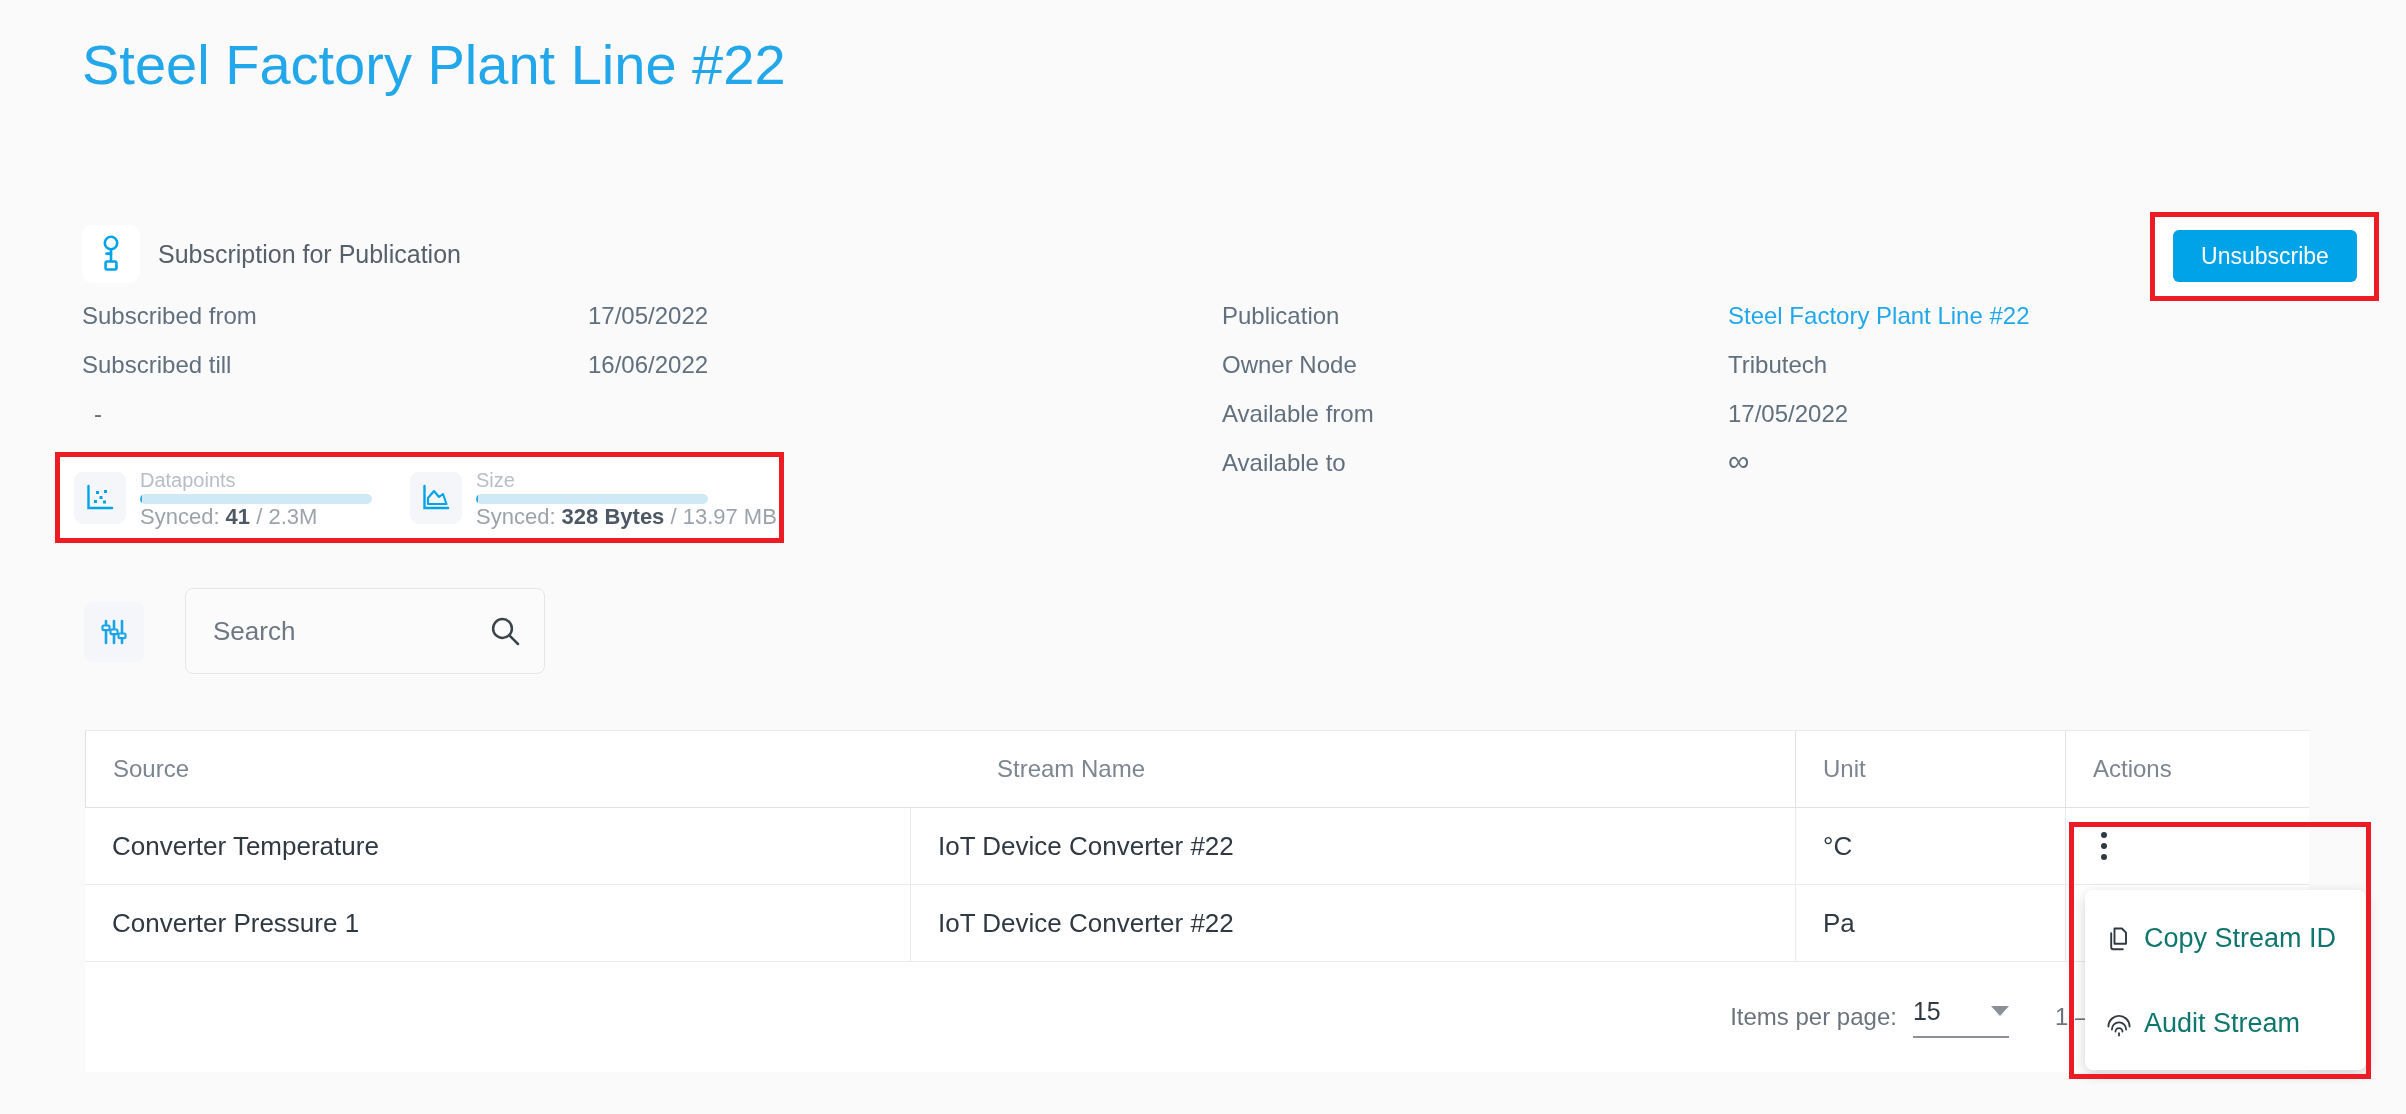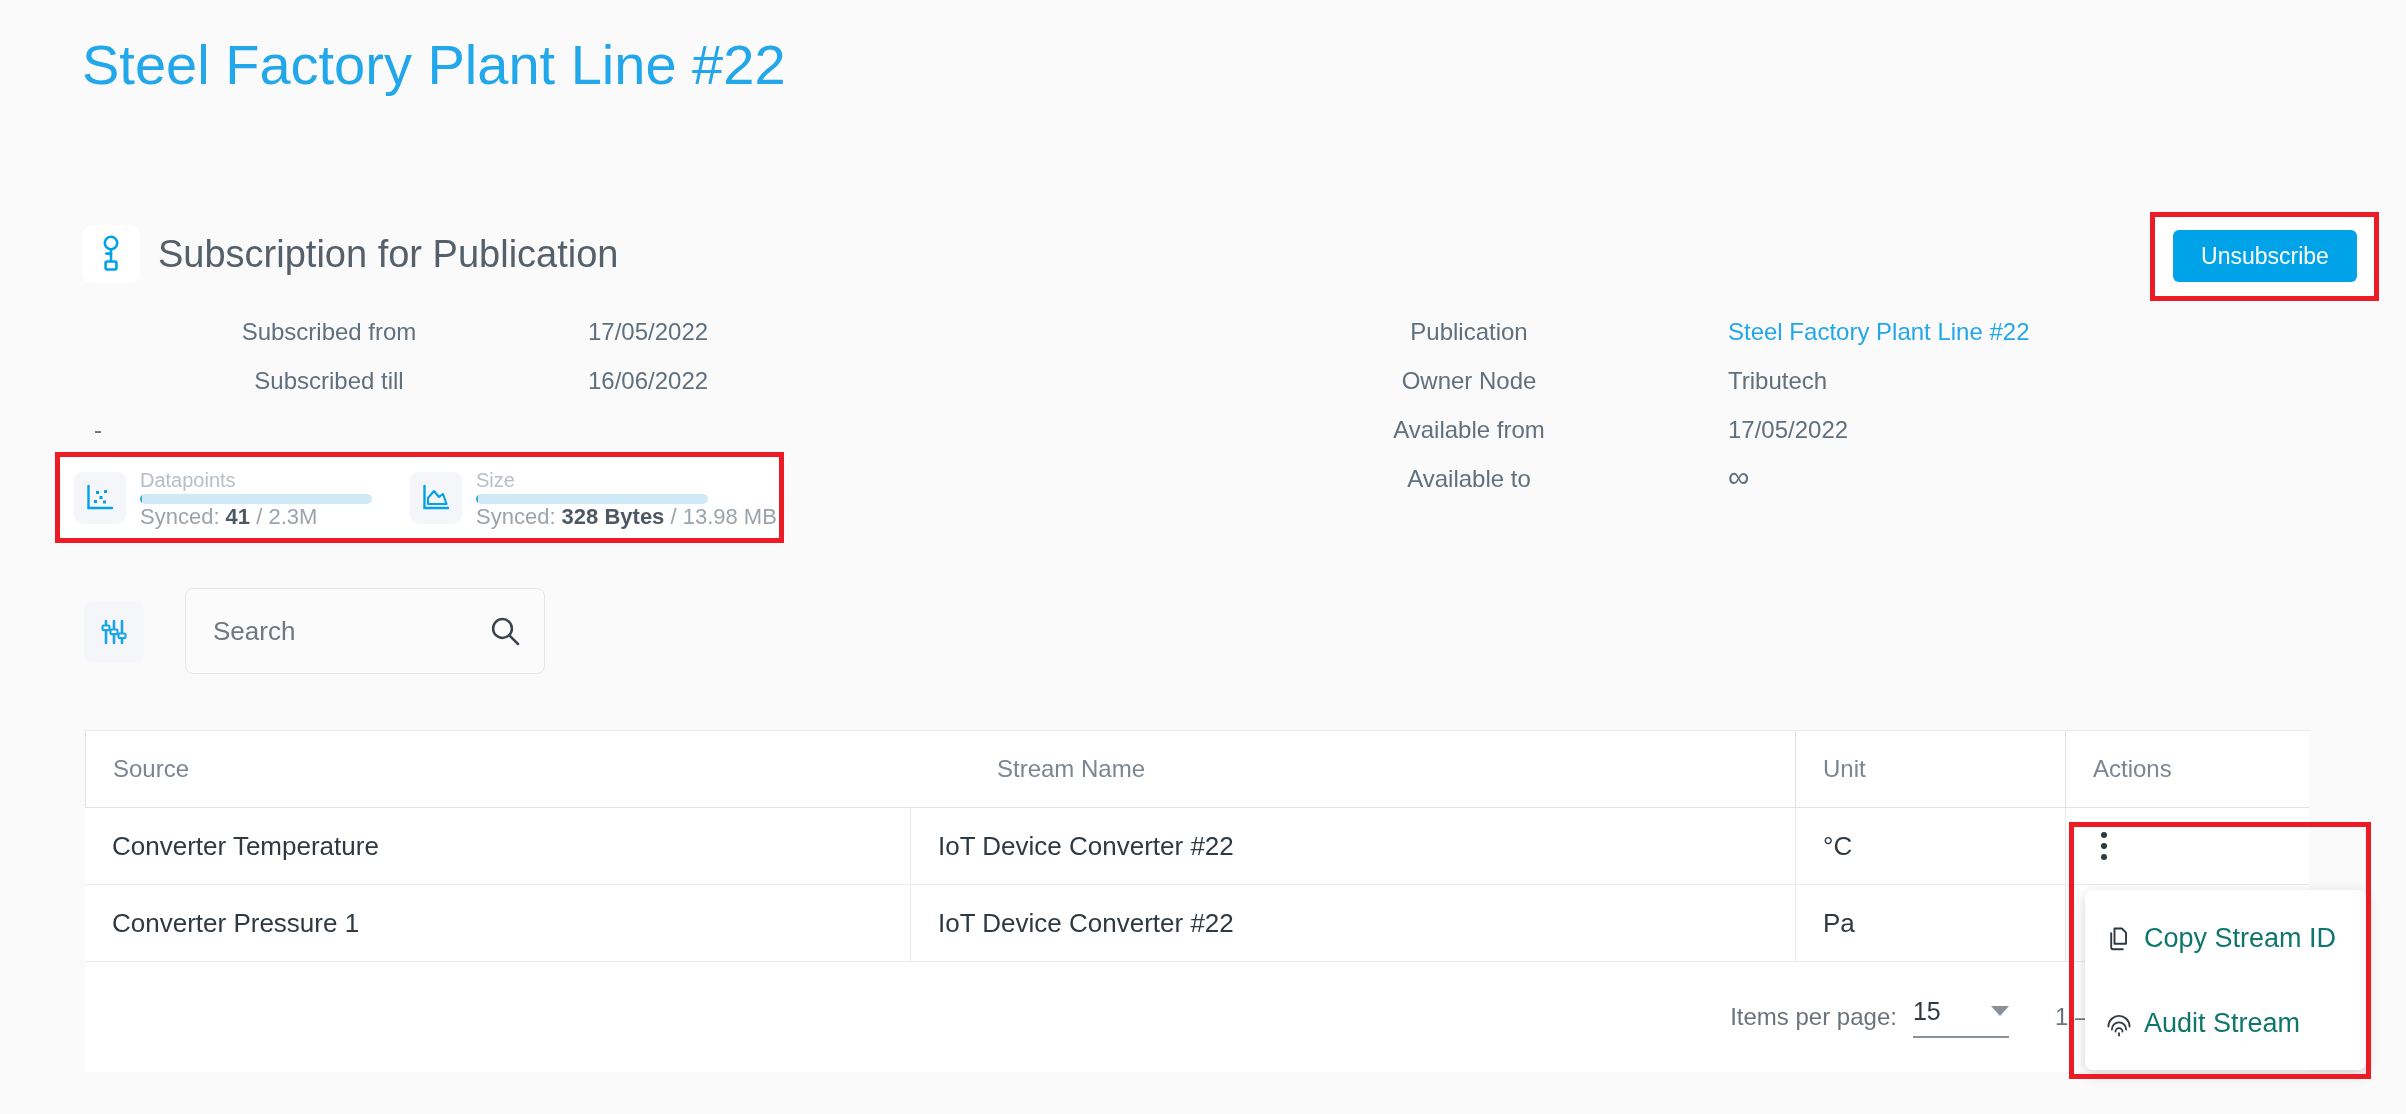--- a/index.html
+++ b/index.html
@@ -46,21 +46,21 @@
   .head-icon-box {
     width: 58px;
     height: 58px;
     background: #ffffff;
     border-radius: 10px;
     display: flex;
     align-items: center;
     justify-content: center;
   }
   .head-title {
-    font-size: 38px;
+    font-size: 25px;
     font-weight: 400;
     color: #55606b;
     white-space: nowrap;
   }
 
   
   .unsub-highlight {
     position: absolute;
     left: 2150px;
     top: 212px;
@@ -90,22 +90,21 @@
 
   
   .details {
     position: absolute;
     left: 82px;
     top: 302px;
     width: 2060px;
   }
   .detail-col {
     position: absolute;
-    top: 16px;
-    text-align: center;
+    top: 0;
   }
   .detail-col.left { left: 0; width: 900px; }
   .detail-col.right { left: 1140px; width: 920px; }
   .detail-row {
     display: flex;
     height: 49px;
     align-items: flex-start;
     font-size: 24px;
     color: #61707e;
   }
@@ -457,21 +456,21 @@
           <svg width="30" height="30" viewBox="0 0 30 30" fill="none">
             <path d="M3.5 3 V25 H27" stroke="#00a3e7" stroke-width="2.4" stroke-linecap="round"></path>
             <path d="M7 21 V15 L13 8 L18 14 L22 11 L25.5 21 Z" stroke="#00a3e7" stroke-width="2.1" stroke-linejoin="round" fill="none"></path>
           </svg>
         </div>
         <div class="stat-body">
           <div class="stat-title">Size</div>
           <div class="stat-bar">
             <div class="fill" style="width:1%"></div>
           </div>
-          <div class="stat-sub"><span>Synced: </span><b>328 Bytes</b><span> / 13.98 MB</span></div>
+          <div class="stat-sub"><span>Synced: </span><b>328 Bytes</b><span> / 13.97 MB</span></div>
         </div>
       </div>
 
     </div>
   </div>
 
   <div class="filter-btn">
     <svg width="32" height="32" viewBox="0 0 32 32" fill="none">
       <path d="M8 5 V27 M16 5 V27 M24 5 V27" stroke="#1ba5e8" stroke-width="2.6" stroke-linecap="round"></path>
       <rect x="4.5" y="9.5" width="7" height="4.6" rx="1.2" fill="#ffffff" stroke="#1ba5e8" stroke-width="2.2"></rect>

